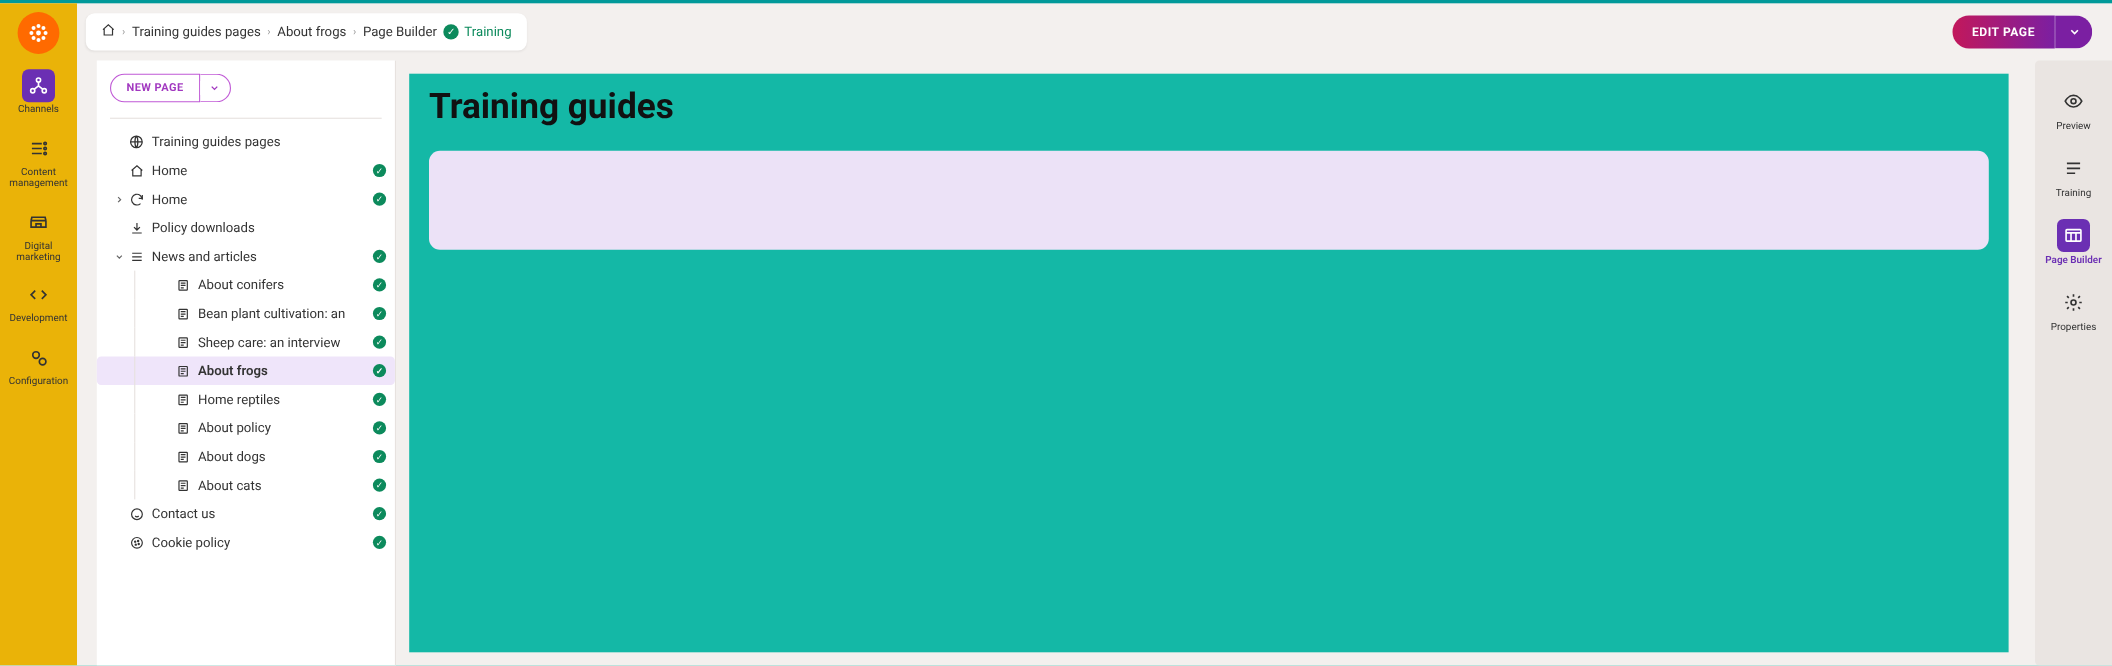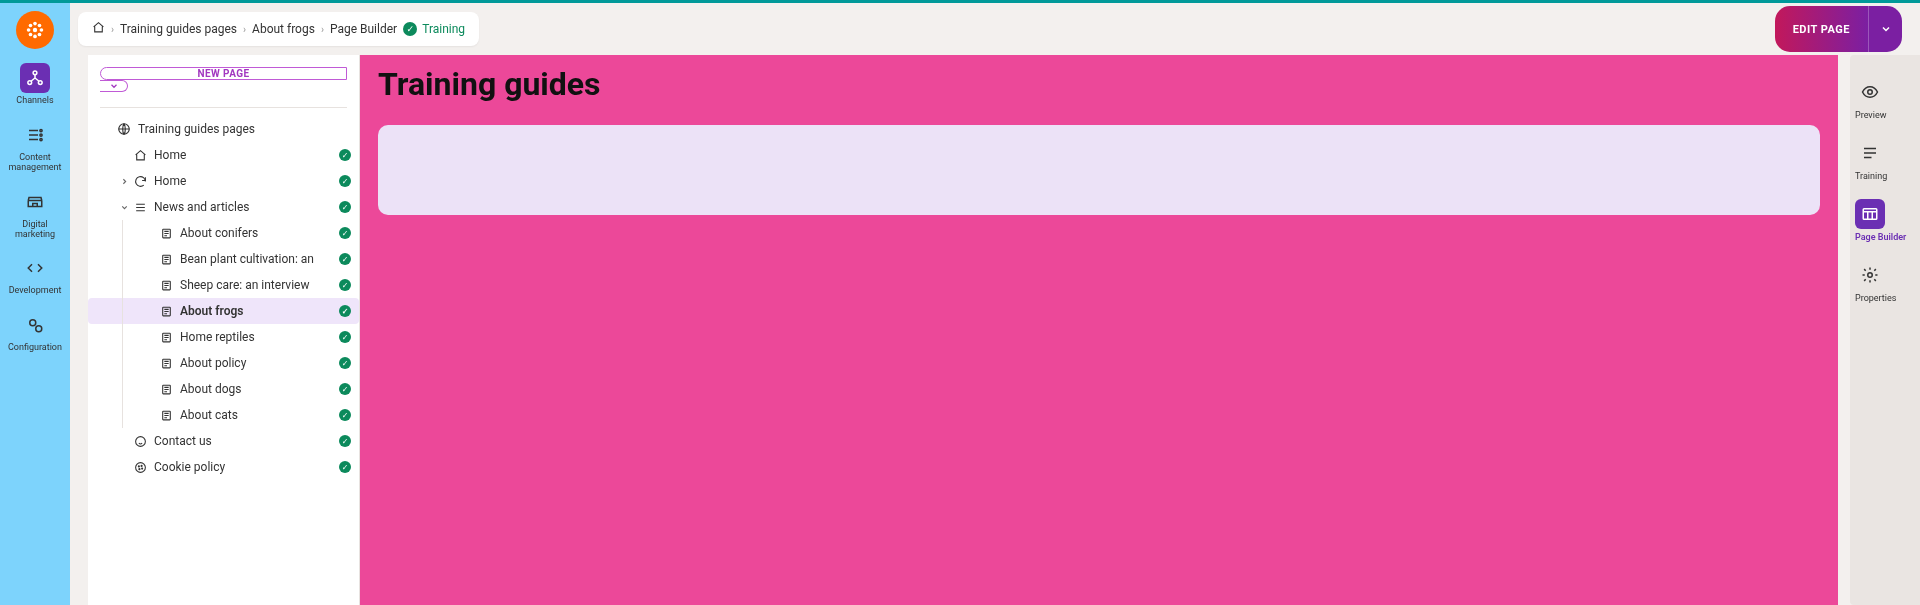--- a/index.html
+++ b/index.html
@@ -1,74 +1,74 @@
 <!DOCTYPE html>
 <html><head>
 <meta charset="utf-8">
 <style>
   * { box-sizing: border-box; margin: 0; padding: 0; font-family: -apple-system, BlinkMacSystemFont, "Segoe UI", Roboto, Arial, sans-serif; }
   html, body { width: 1920px; height: 605px; overflow: hidden; background: #f3f0ee; }
   .accent-bar { height: 3px; background: #009999; width: 100%; }
   .app-wrap { display: flex; height: 602px; }
 
   
-  .left-rail { width: 70px; background: #7dd3fc; display: flex; flex-direction: column; align-items: center; padding-top: 8px; gap: 14px; }
+  .left-rail { width: 70px; background: #eab308; display: flex; flex-direction: column; align-items: center; padding-top: 8px; gap: 14px; }
   .logo { width: 38px; height: 38px; border-radius: 50%; background: #ff6a00; display: flex; align-items: center; justify-content: center; }
   .logo svg { width: 22px; height: 22px; }
   .rail-item { display: flex; flex-direction: column; align-items: center; width: 60px; cursor: pointer; }
   .rail-icon { width: 30px; height: 30px; border-radius: 6px; display: flex; align-items: center; justify-content: center; color: #333; }
   .rail-item.active .rail-icon { background: #6b2fb3; color: #fff; }
   .rail-label { font-size: 9px; color: #333; text-align: center; line-height: 1.1; margin-top: 3px; }
 
   
   .main { flex: 1; display: flex; flex-direction: column; }
 
   
   .top-bar { height: 52px; display: flex; align-items: center; padding: 0 18px 0 0; gap: 12px; }
   .breadcrumb-chip { background: #fff; border-radius: 8px; height: 34px; display: flex; align-items: center; padding: 0 14px; margin-left: 8px; font-size: 12px; color: #333; box-shadow: 0 1px 2px rgba(0,0,0,0.06); }
   .breadcrumb-chip .bc-sep { color: #999; margin: 0 6px; font-size: 10px; }
   .bc-home-icon { color: #333; }
   .status-badge { display: inline-flex; align-items: center; gap: 5px; color: #0c8a5c; margin-left: 6px; }
   .status-check { width: 14px; height: 14px; background: #0c8a5c; border-radius: 50%; display: inline-flex; align-items: center; justify-content: center; color: #fff; font-size: 9px; }
   .spacer { flex: 1; }
-  .edit-split { display: flex; height: 46px; }
+  .edit-split { display: flex; height: 30px; }
   .edit-btn { background: linear-gradient(90deg,#c2185b,#7b1fa2); color: #fff; border: none; border-radius: 15px 0 0 15px; padding: 0 18px; font-size: 11px; font-weight: 700; letter-spacing: .5px; cursor: pointer; }
   .edit-drop { background: #7b1fa2; border: none; border-left: 1px solid rgba(255,255,255,.25); border-radius: 0 15px 15px 0; width: 34px; color: #fff; cursor: pointer; display:flex; align-items:center; justify-content:center; }
 
   
   .body { flex: 1; display: flex; gap: 0; }
 
   
   .tree-panel { width: 272px; background: #fff; border-radius: 0; margin-left: 18px; display: flex; flex-direction: column; padding: 12px 0 0 0; border-right: 1px solid #e7e2df; }
-  .new-page-split { display: flex; margin: 0 12px 14px 12px; height: 26px; flex-direction: column; }
+  .new-page-split { display: flex; margin: 0 12px 14px 12px; height: 26px; }
   .new-page-btn { border: 1px solid #c05ad6; color: #a238c0; background: #fff; border-radius: 13px 0 0 13px; padding: 0 14px; font-size: 10px; font-weight: 700; letter-spacing: .4px; cursor: pointer; }
   .new-page-drop { border: 1px solid #c05ad6; border-left: none; background: #fff; border-radius: 0 13px 13px 0; width: 28px; cursor: pointer; display:flex; align-items:center; justify-content:center; color:#a238c0; }
   .tree-divider { height: 1px; background: #e7e2df; margin: 0 12px 8px 12px; }
 
   .tree { font-size: 12px; color: #333; user-select: none; }
   .tree-row { display: flex; align-items: center; height: 26px; padding-right: 8px; cursor: pointer; position: relative; }
   .tree-row .expander { width: 16px; display: inline-flex; justify-content: center; color: #666; font-size: 10px; }
   .tree-row .ticon { width: 16px; height: 16px; display: inline-flex; align-items: center; justify-content: center; color: #333; margin-right: 6px; }
   .tree-row .tlabel { flex: 1; overflow: hidden; text-overflow: ellipsis; white-space: nowrap; }
   .tree-row .tcheck { width: 12px; height: 12px; background: #0c8a5c; border-radius: 50%; display: inline-flex; align-items: center; justify-content: center; color: #fff; font-size: 8px; flex: none; }
   .tree-row.selected { background: #efe5fa; font-weight: 600; border-radius: 4px; }
   .indent-0 { padding-left: 12px; }
-  .indent-1 { padding-left: 28px; }
+  .indent-1 { padding-left: 12px; }
   .indent-2 { padding-left: 54px; }
   .tree-row.indent-2 .vline2 { position: absolute; left: 34px; top: 0; bottom: 0; width: 1px; background: #e7e2df; }
 
   
   .canvas-wrap { flex: 1; display: flex; position: relative; }
-  .canvas { flex: 1; background: #ec4899; margin: 0; position: relative; overflow-y: scroll; }
+  .canvas { flex: 1; background: #14b8a6; margin: 12px; position: relative; overflow-y: scroll; }
   .canvas-title { font-size: 32px; font-weight: 700; color: #111; padding: 10px 18px 12px 18px; }
   .placeholder-block { margin: 10px 18px 18px 18px; height: 90px; background: #ece2f7; border-radius: 10px; }
 
   
   .right-rail { width: 70px; background: #eae5e2; display: flex; flex-direction: column; align-items: center; padding-top: 22px; gap: 18px; margin-left: 12px; border-radius: 4px 0 0 4px; }
-  .rr-item { display:flex; flex-direction:column; align-items:flex-start; width:60px; cursor:pointer; }
+  .rr-item { display:flex; flex-direction:column; align-items:center; width:60px; cursor:pointer; }
   .rr-icon { width:30px; height:30px; border-radius:6px; display:flex; align-items:center; justify-content:center; color:#333; }
   .rr-item.active .rr-icon { background:#6b2fb3; color:#fff; }
   .rr-label { font-size: 9px; color:#333; margin-top:3px; text-align:center; }
   .rr-item.active .rr-label { color:#6b2fb3; font-weight:600; }
 
 </style>
 </head>
 <body>
 
 <div class="accent-bar"></div>
@@ -217,20 +217,29 @@
                   </svg>
                 </span>
                 <span class="ticon">
                   <svg width="13" height="13" viewBox="0 0 24 24" fill="none" stroke="currentColor" stroke-width="2">
                     <path d="M21 12a9 9 0 10-3 6.7"></path>
                     <path d="M21 4v6h-6"></path>
                   </svg>
                 </span>
                 <span class="tlabel">Home</span>
                 <span class="tcheck">✓</span>
+              </div>
+              <div class="tree-row indent-1">
+                <span class="expander"></span>
+                <span class="ticon">
+                  <svg width="13" height="13" viewBox="0 0 24 24" fill="none" stroke="currentColor" stroke-width="2">
+                    <path d="M12 3v12M7 10l5 5 5-5M4 20h16"></path>
+                  </svg>
+                </span>
+                <span class="tlabel">Policy downloads</span>
               </div>
               <div class="tree-row indent-1">
                 <span class="expander">
                   <svg width="9" height="9" viewBox="0 0 24 24" fill="none" stroke="currentColor" stroke-width="3">
                     <path d="M6 9l6 6 6-6"></path>
                   </svg>
                 </span>
                 <span class="ticon">
                   <svg width="13" height="13" viewBox="0 0 24 24" fill="none" stroke="currentColor" stroke-width="2">
                     <path d="M4 6h16M4 12h16M4 18h16"></path>

